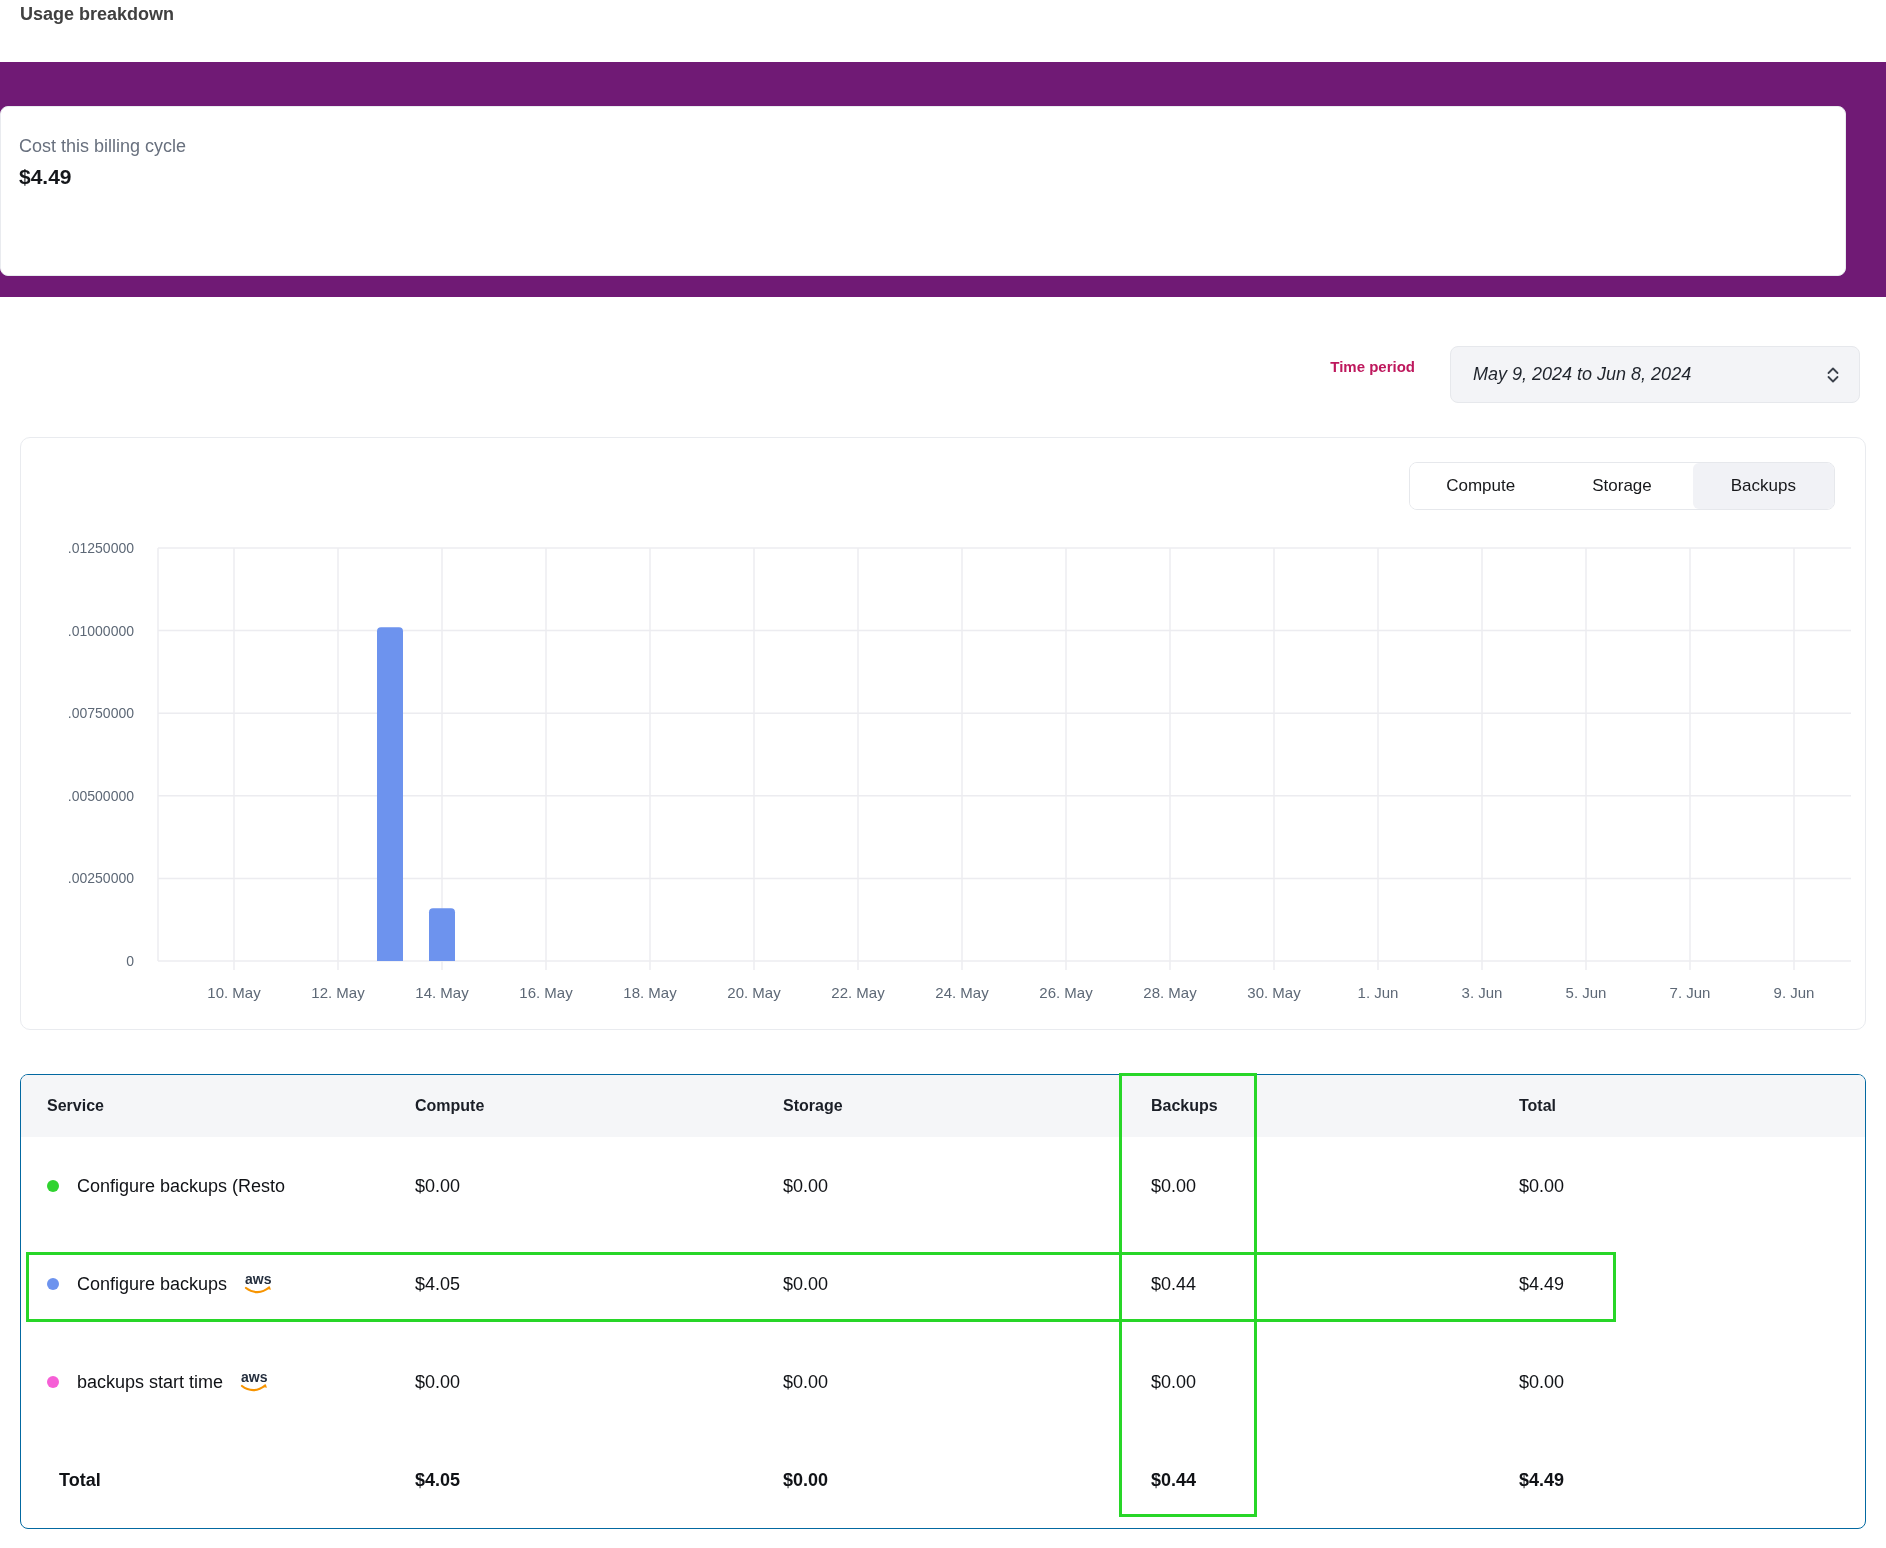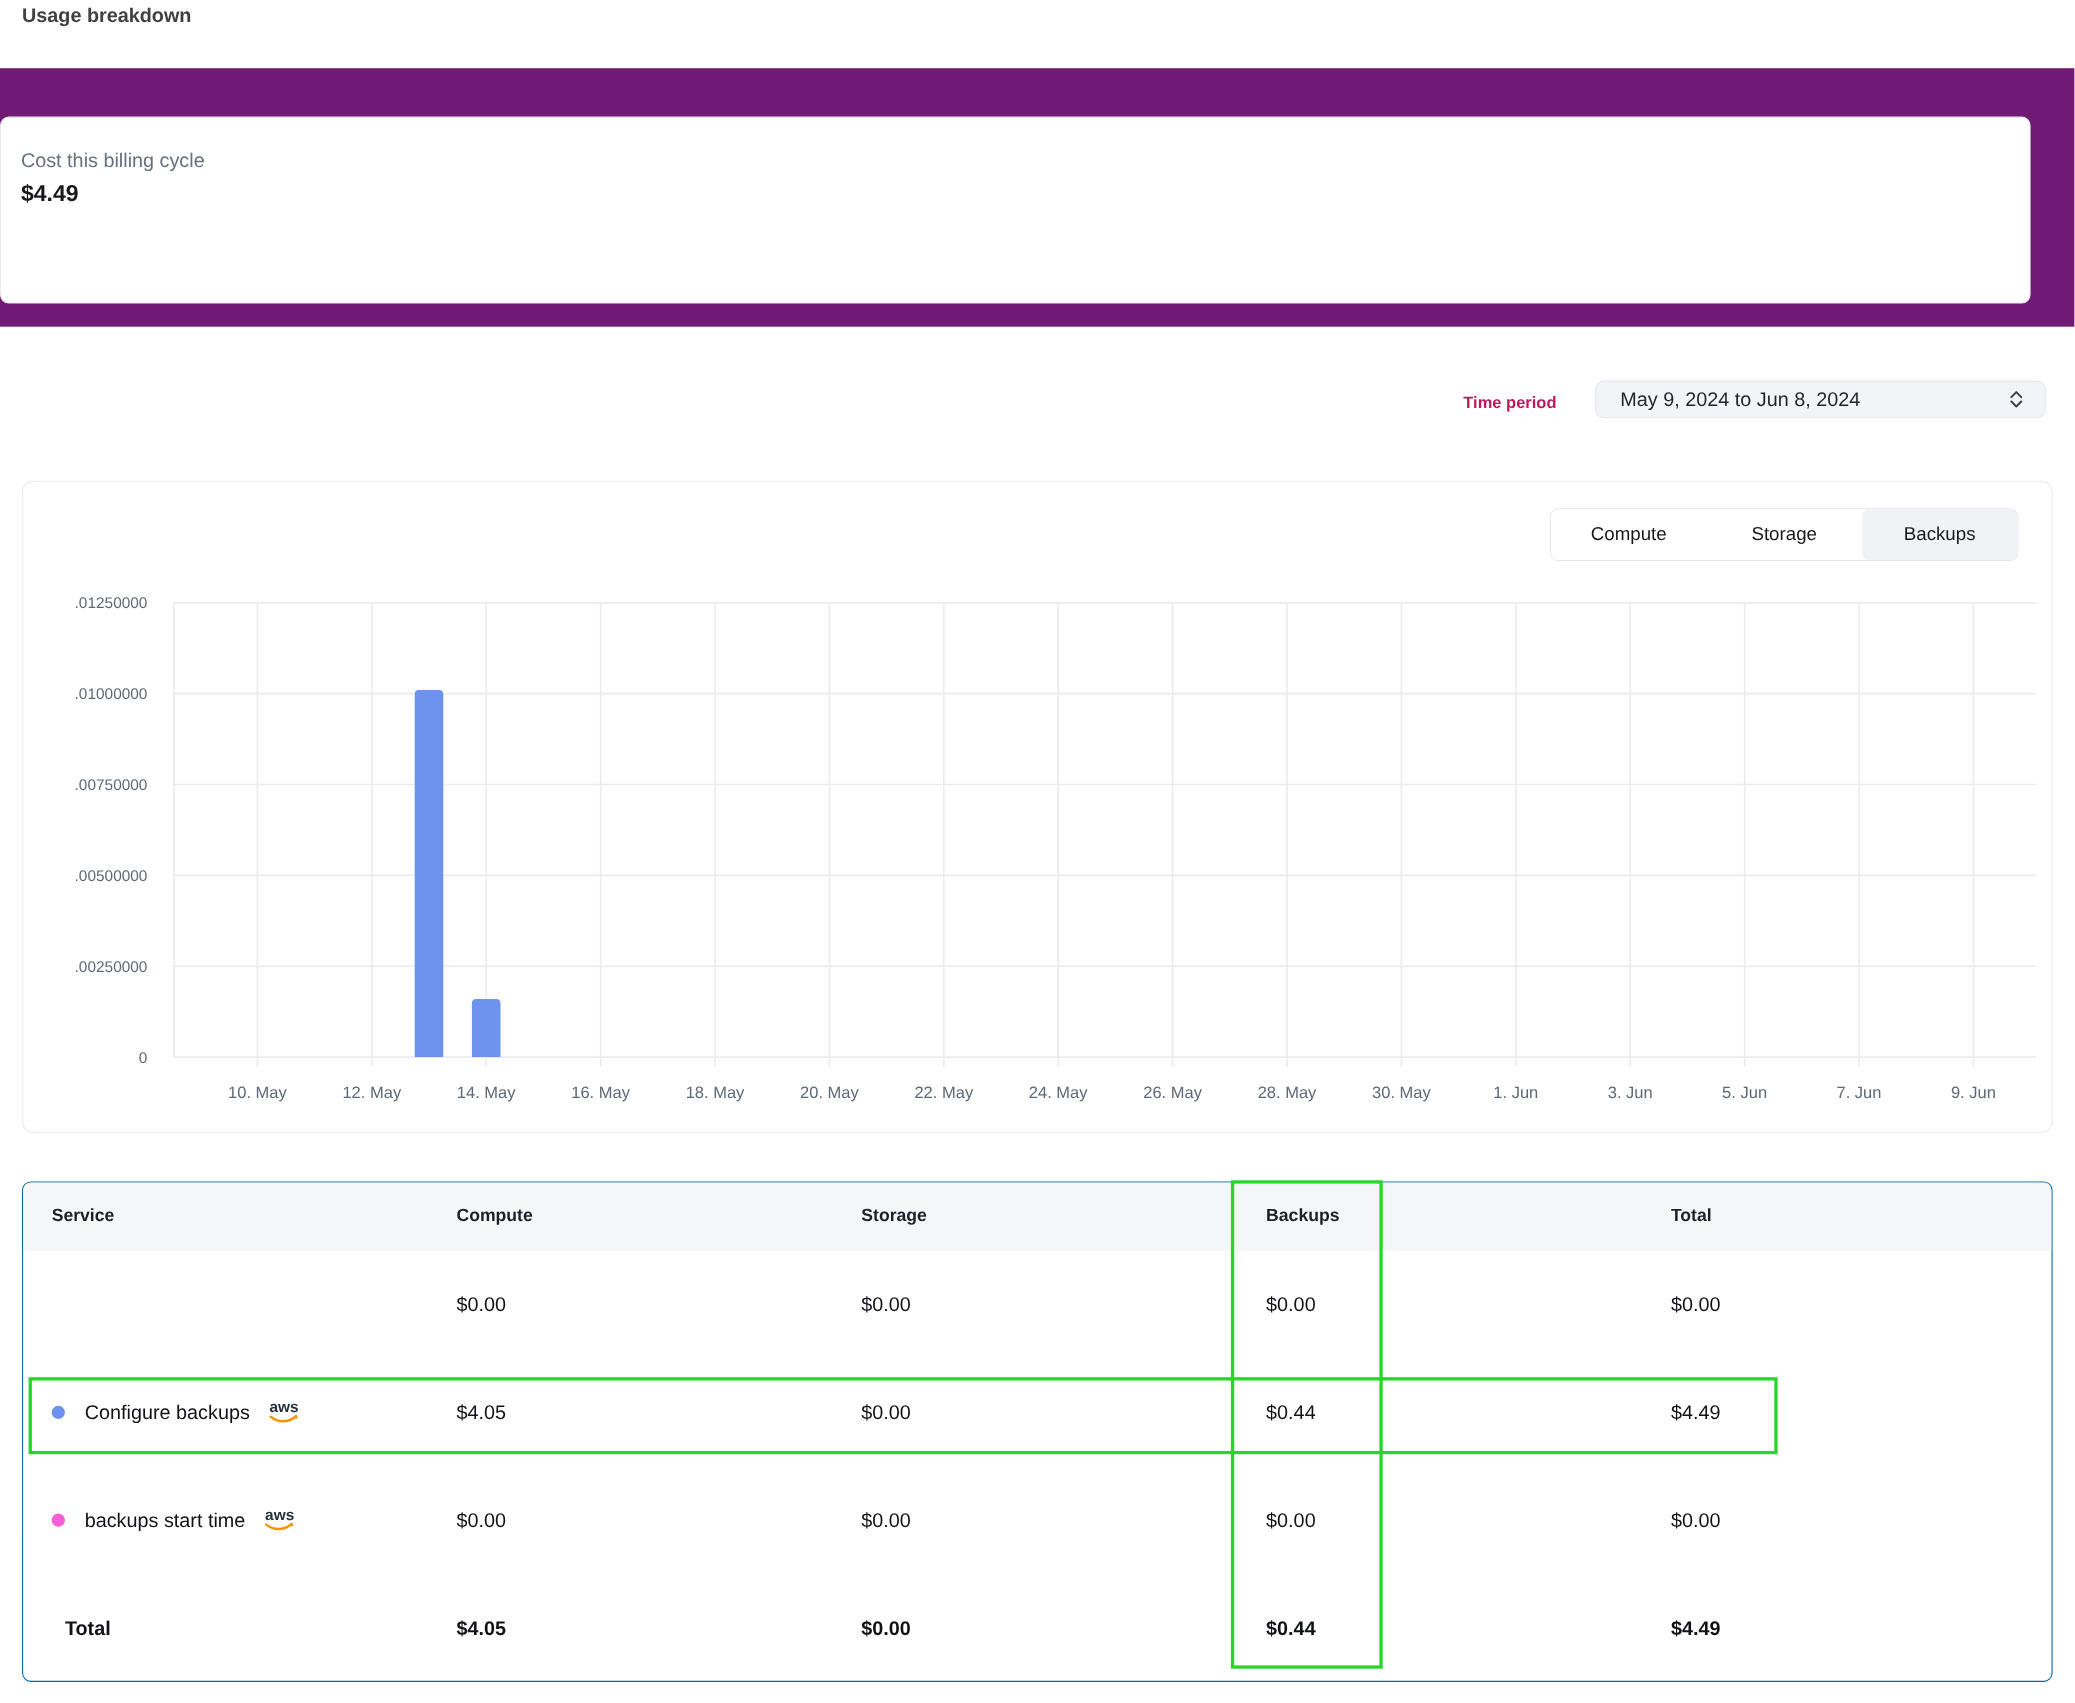--- a/index.html
+++ b/index.html
@@ -19,23 +19,23 @@
   .summary-card {
     left:20px; top:106px; width:1846px; height:170px;
     background:#fff; border:1px solid #e9ebef; border-radius:8px;
   }
   .cost-label { left:38px; top:135px; font-size:18px; color:#68707e; }
   .cost-value { left:38px; top:164px; font-size:21px; font-weight:700; color:#15171b; }
 
   
   .time-period-label { left:1245px; top:358px; width:170px; text-align:right; font-size:15px; font-weight:700; color:#be185d; }
   .time-period-select {
-    left:1450px; top:346px; width:410px; height:34px;
+    left:1450px; top:346px; width:410px; height:57px;
     background:#f3f4f7; border:1px solid #e6e8ec; border-radius:8px;
-    display:flex; align-items:center; padding:0 18px 0 22px; cursor:pointer;
+    display:flex; align-items:center; padding:0 18px 0 22px; cursor:pointer;font-style:italic;
   }
   .time-period-select .value { flex:1; font-size:18px; color:#1f242c; }
 
   
   .chart-card {
     left:20px; top:437px; width:1846px; height:593px;
     background:#fff; border:1px solid #e9ebef; border-radius:10px;
   }
   .tab-group {
     position:absolute; left:1388px; top:24px; width:426px; height:48px;
@@ -173,20 +173,25 @@
 <div class="abs table-card">
   <div class="thead">
     <div class="th col0">Service</div>
     <div class="th col1">Compute</div>
     <div class="th col2">Storage</div>
     <div class="th col3">Backups</div>
     <div class="th col4">Total</div>
   </div>
 
   <div class="trow" style="top:62px;">
+    <div class="td col0 service-cell">
+      <span class="dot" style="background: rgb(47, 211, 47);"></span>
+      <span class="service-name">Configure backups (Resto</span>
+
+    </div>
     <div class="td col1">$0.00</div>
     <div class="td col2">$0.00</div>
     <div class="td col3">$0.00</div>
     <div class="td col4">$0.00</div>
   </div>
 
   <div class="trow" style="top:160px;">
     <div class="td col0 service-cell">
       <span class="dot" style="background: rgb(109, 147, 238);"></span>
       <span class="service-name">Configure backups</span>

